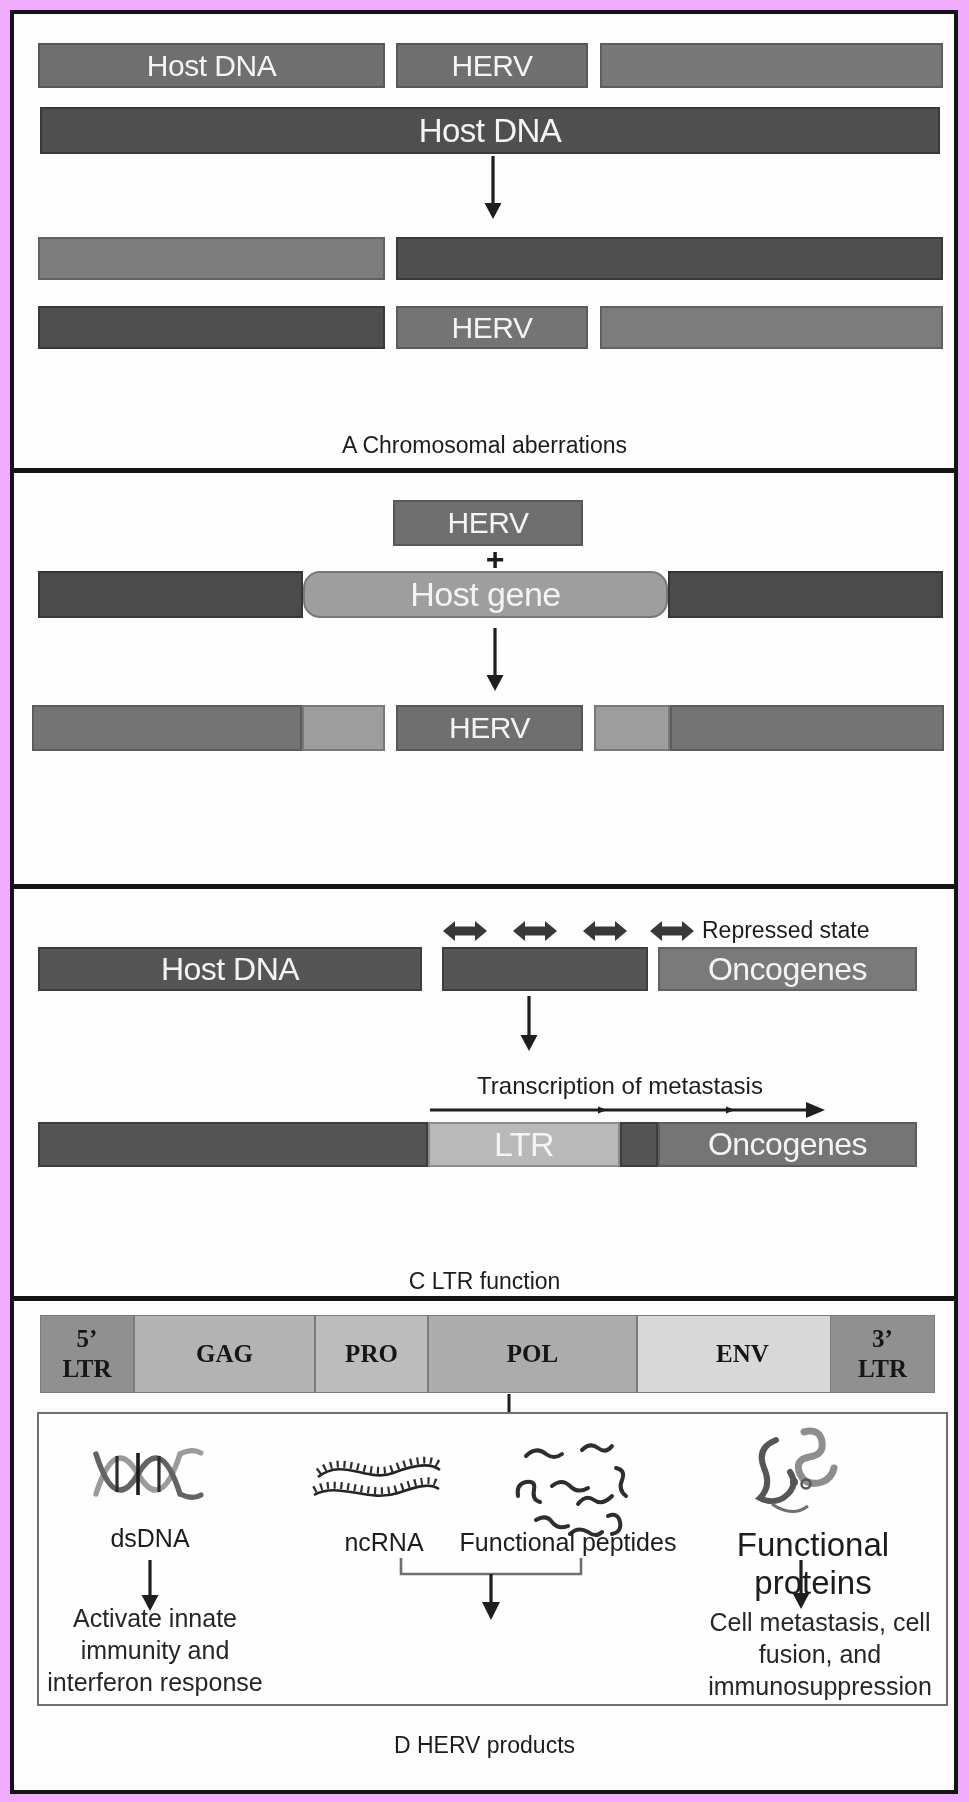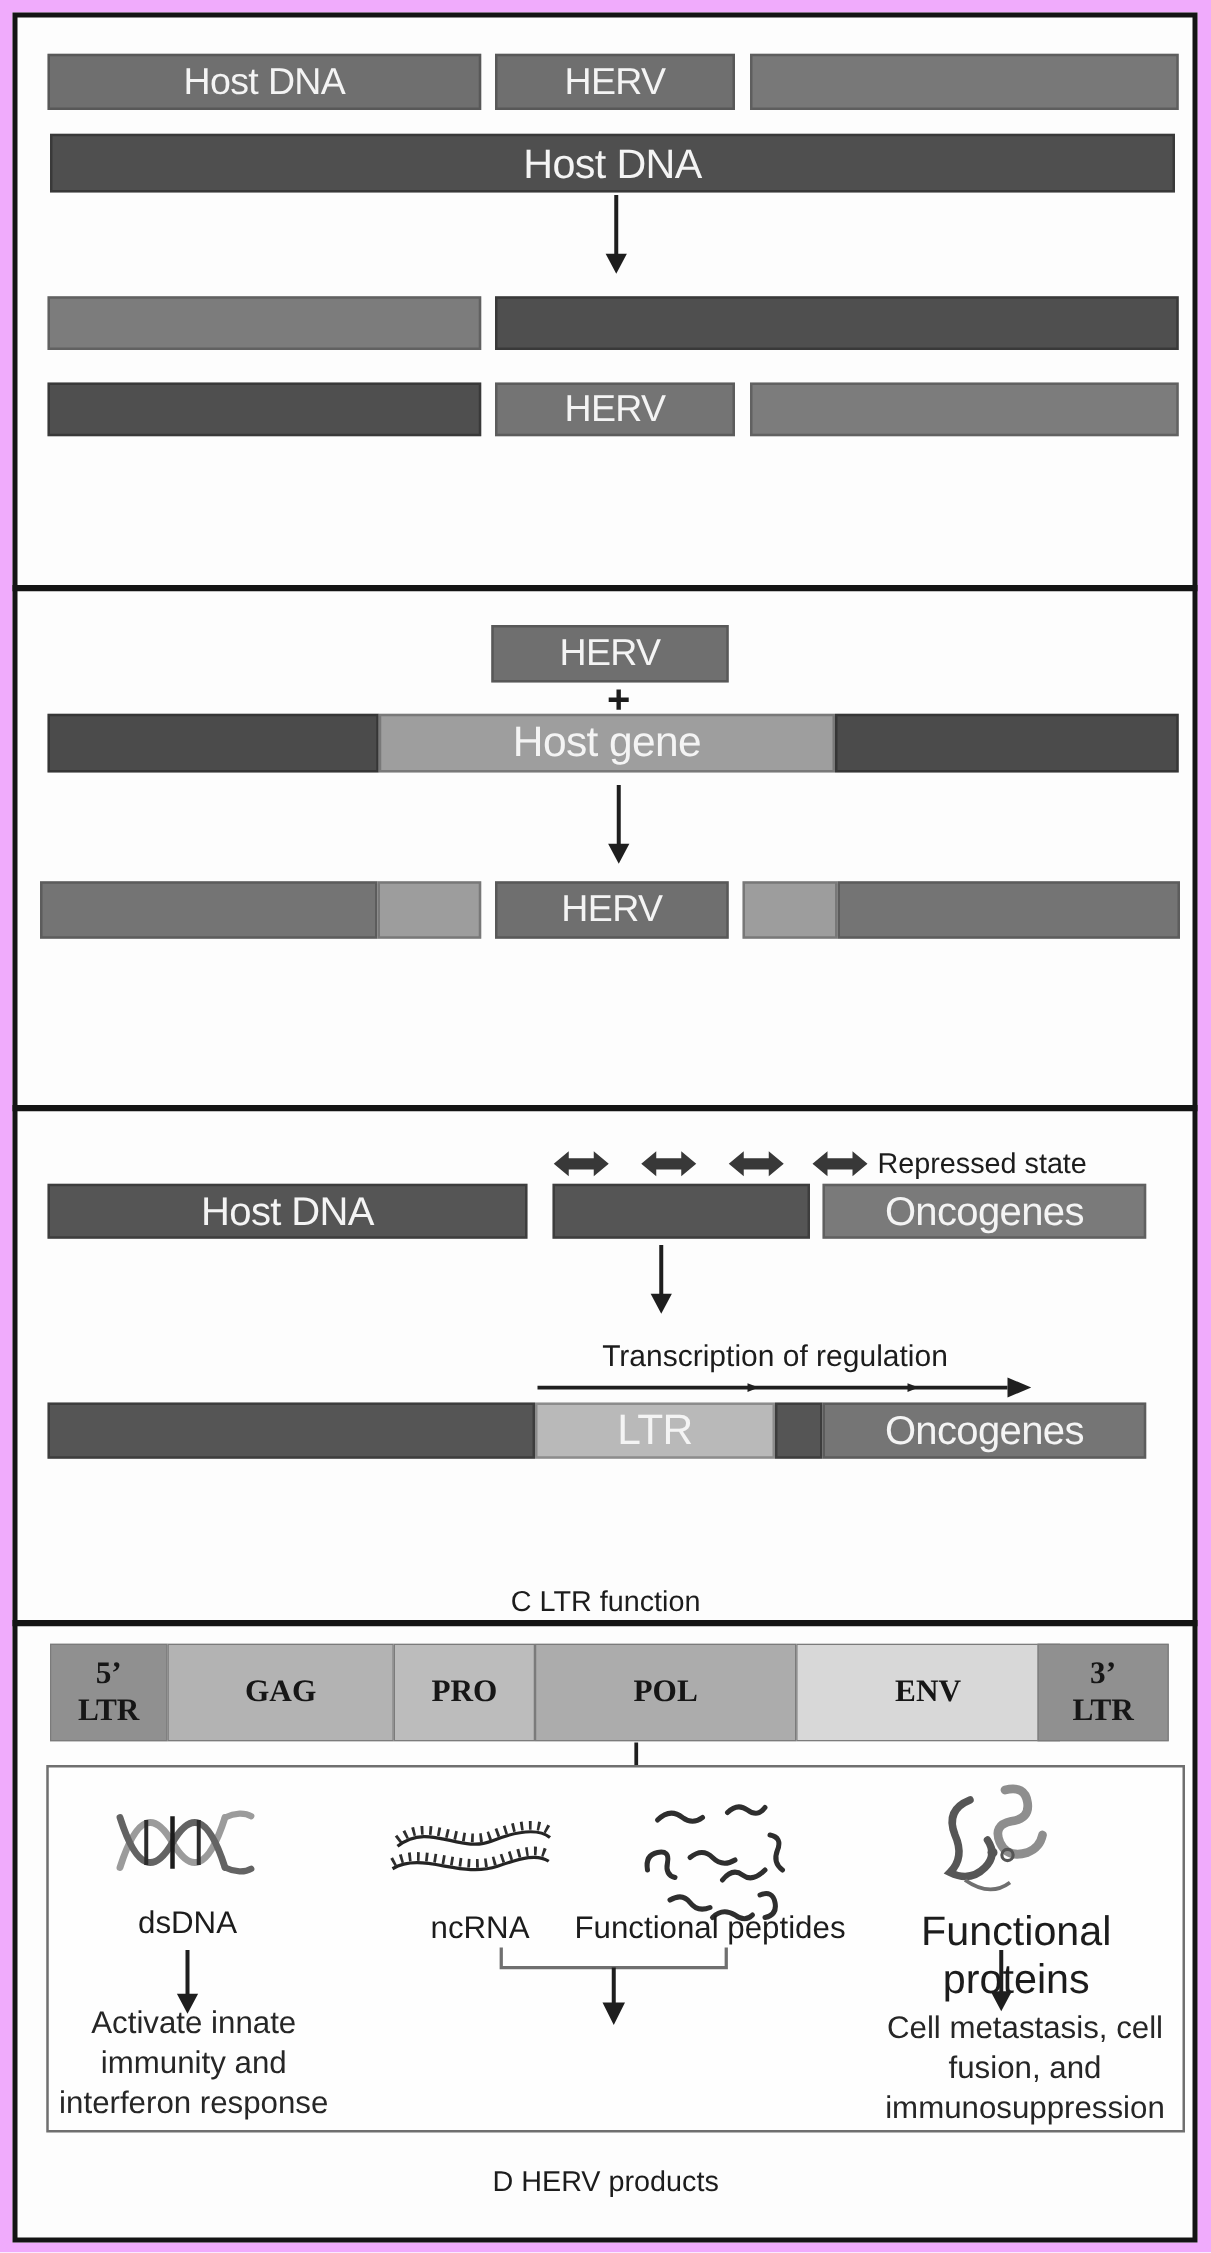--- a/index.html
+++ b/index.html
@@ -51,28 +51,29 @@
 
   <div class="bar soft" style="left:38px;top:237px;width:347px;height:43px;"></div>
   <div class="bar dark" style="left:396px;top:237px;width:547px;height:43px;"></div>
 
   <div class="bar dark" style="left:38px;top:306px;width:347px;height:43px;"></div>
   <div class="bar" style="left:396px;top:306px;width:192px;height:43px;background:#747474;font-size:30px;">
     <span>HERV</span>
   </div>
   <div class="bar soft" style="left:600px;top:306px;width:343px;height:43px;"></div>
 
+  <div class="caption" style="top:432px;">A Chromosomal aberrations</div>
 
   <div class="bar med" style="left:393px;top:500px;width:190px;height:46px;font-size:30px;">
     <span>HERV</span>
   </div>
   <div class="plain centered" style="left:475px;top:541px;width:40px;font-size:32px;font-weight:bold;">+</div>
 
   <div class="bar dark" style="left:38px;top:571px;width:265px;height:47px;background:#4b4b4b;"></div>
-  <div class="bar" style="left:303px;top:571px;width:365px;height:47px;background:#9e9e9e;font-size:34px;">
+  <div class="bar" style="left:303px;top:571px;width:365px;height:47px;background:#9e9e9e;font-size:34px;border-radius:17px;">
     <span>Host gene</span>
   </div>
   <div class="bar dark" style="left:668px;top:571px;width:275px;height:47px;background:#4b4b4b;"></div>
 
   <svg style="left:484px;top:628px;" width="22" height="64">
     <line x1="11" y1="0" x2="11" y2="49" stroke="#1e1e1e" stroke-width="3.2"></line>
     <polygon points="2.5,47 19.5,47 11,63" fill="#1e1e1e"></polygon>
   </svg>
 
   <div class="bar" style="left:32px;top:705px;width:270px;height:46px;background:#747474;"></div>
@@ -104,21 +105,21 @@
   <div class="bar dark" style="left:442px;top:947px;width:206px;height:44px;background:#555555;"></div>
   <div class="bar" style="left:658px;top:947px;width:259px;height:44px;background:#7a7a7a;font-size:32px;">
     <span>Oncogenes</span>
   </div>
 
   <svg style="left:518px;top:996px;" width="22" height="56">
     <line x1="11" y1="0" x2="11" y2="41" stroke="#1e1e1e" stroke-width="3.2"></line>
     <polygon points="2.5,39 19.5,39 11,55" fill="#1e1e1e"></polygon>
   </svg>
 
-  <div class="plain centered" style="left:430px;top:1072px;width:380px;font-size:24px;">Transcription of regulation</div>
+  <div class="plain centered" style="left:430px;top:1072px;width:380px;font-size:24px;">Transcription of metastasis</div>
   <svg style="left:428px;top:1100px;" width="398" height="20">
     <line x1="2" y1="10" x2="378" y2="10" stroke="#1f1f1f" stroke-width="3"></line>
     <polygon points="170,6.5 179,10 170,13.5" fill="#1f1f1f"></polygon>
     <polygon points="298,6.5 307,10 298,13.5" fill="#1f1f1f"></polygon>
     <polygon points="378,2 397,10 378,18" fill="#1f1f1f"></polygon>
   </svg>
 
   <div class="bar dark" style="left:38px;top:1122px;width:390px;height:45px;background:#555555;"></div>
   <div class="bar" style="left:428px;top:1122px;width:192px;height:45px;background:#b9b9b9;font-size:34px;">
     <span>LTR</span>

